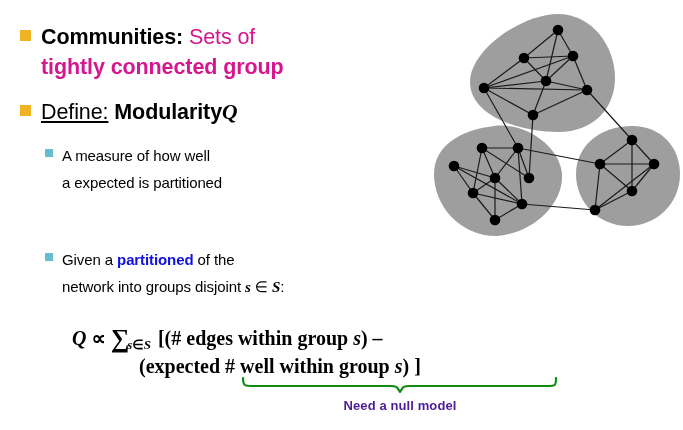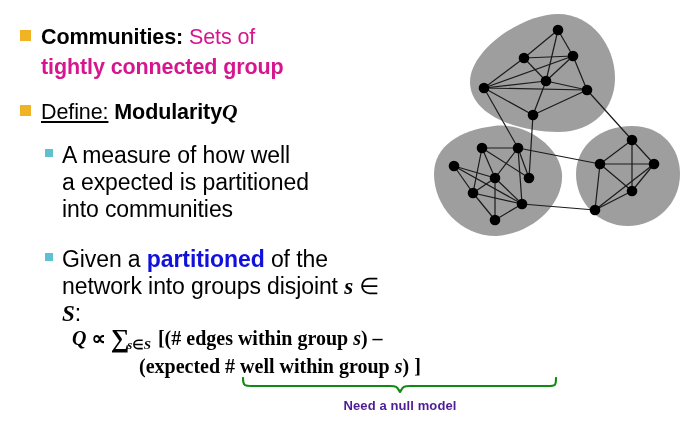--- a/index.html
+++ b/index.html
@@ -44,21 +44,21 @@
     font-size: 21.5px;
     line-height: 30px;
     letter-spacing: -0.1px;
   }
   .l2 {
     position: absolute;
     display: flex;
     align-items: flex-start;
   }
   .l2-text {
-    font-size: 23px;
+    font-size: 15px;
     line-height: 27px;
     letter-spacing: -0.1px;
   }
 
   .b   { font-weight: bold; }
   .magenta      { color: #d6168f; }
   .magenta-bold { color: #d6168f; font-weight: bold; }
   .blue-bold    { color: #1111dd; font-weight: bold; }
   .underline    { text-decoration: underline; text-underline-offset: 2px; }
   .mathvar {
@@ -139,21 +139,20 @@
       <span class="underline">Define:</span>
       <span class="b">Modularity</span><span class="mathvar">Q</span>
     </div>
   </div>
 
   <div class="l2" style="left:45px; top:142px; width:290px;">
     <div class="bullet-l2"></div>
     <div class="l2-text">
       <span>A measure of how well</span><br>
       <span>a expected is partitioned</span><br>
-      <span>into communities</span>
     </div>
   </div>
 
   <div class="l2" style="left:45px; top:246px; width:340px;">
     <div class="bullet-l2"></div>
     <div class="l2-text">
       <span>Given a </span><span class="blue-bold">partitioned</span><span> of the</span><br>
       <span>network into groups disjoint </span><span class="mathvar">s</span><span> ∈ </span><span class="mathvar">S</span><span>:</span>
     </div>
   </div>

